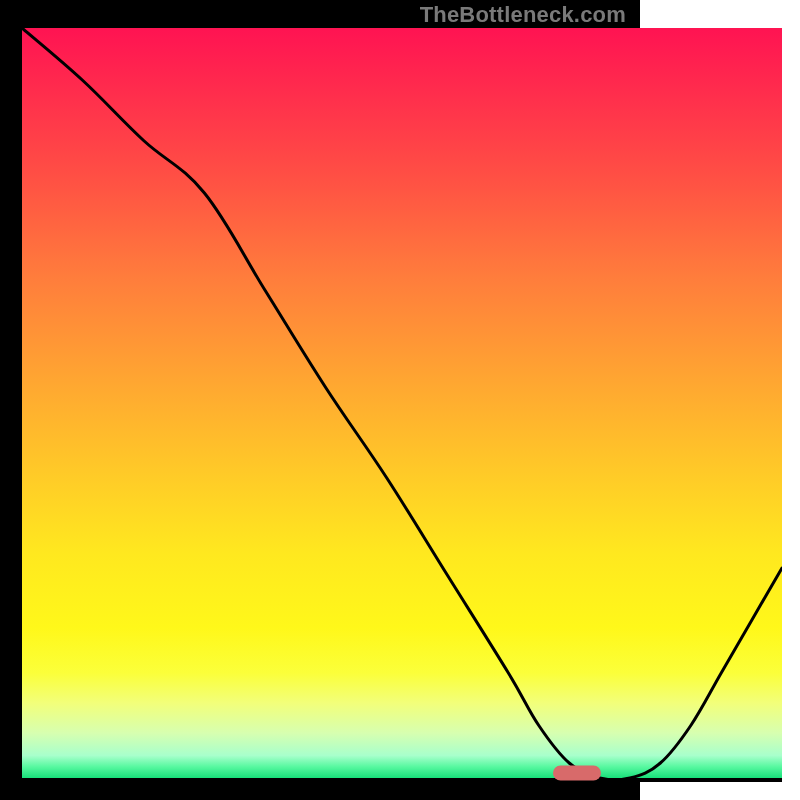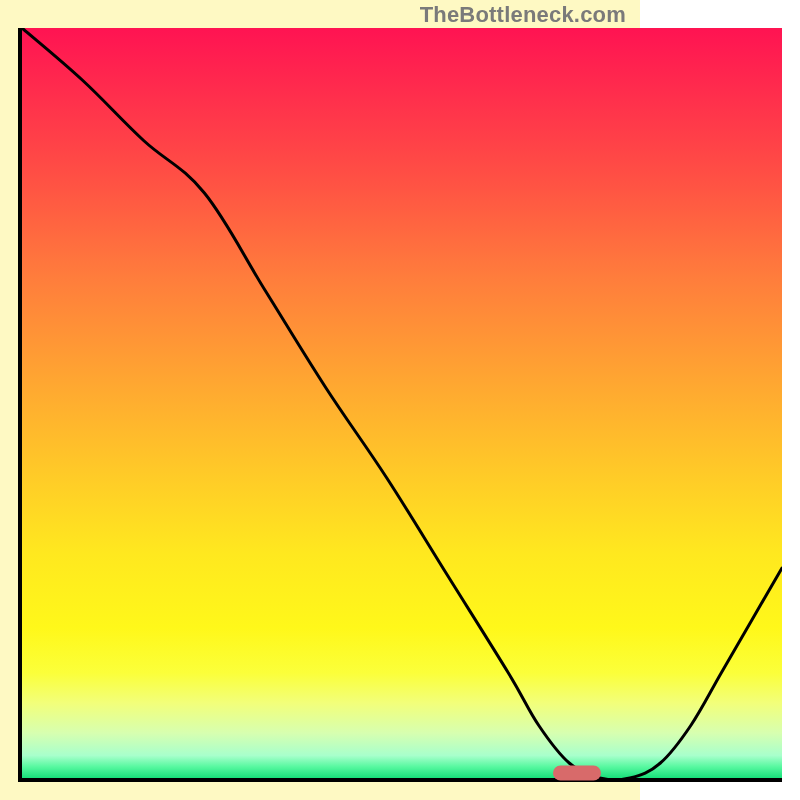--- a/index.html
+++ b/index.html
@@ -7,21 +7,21 @@
     padding: 0;
     width: 800px;
     height: 800px;
     background: #ffffff;
     overflow: hidden;
   }
   .container {
     position: relative;
     width: 640px;
     height: 800px;
-    background: #fef9c3;
+    background: #000000;
   }
   .watermark {
     position: absolute;
     top: 2px;
     right: 14px;
     font-family: Arial, Helvetica, sans-serif;
     font-size: 22px;
     font-weight: 600;
     color: #7a7a7a;
     letter-spacing: 0.2px;

